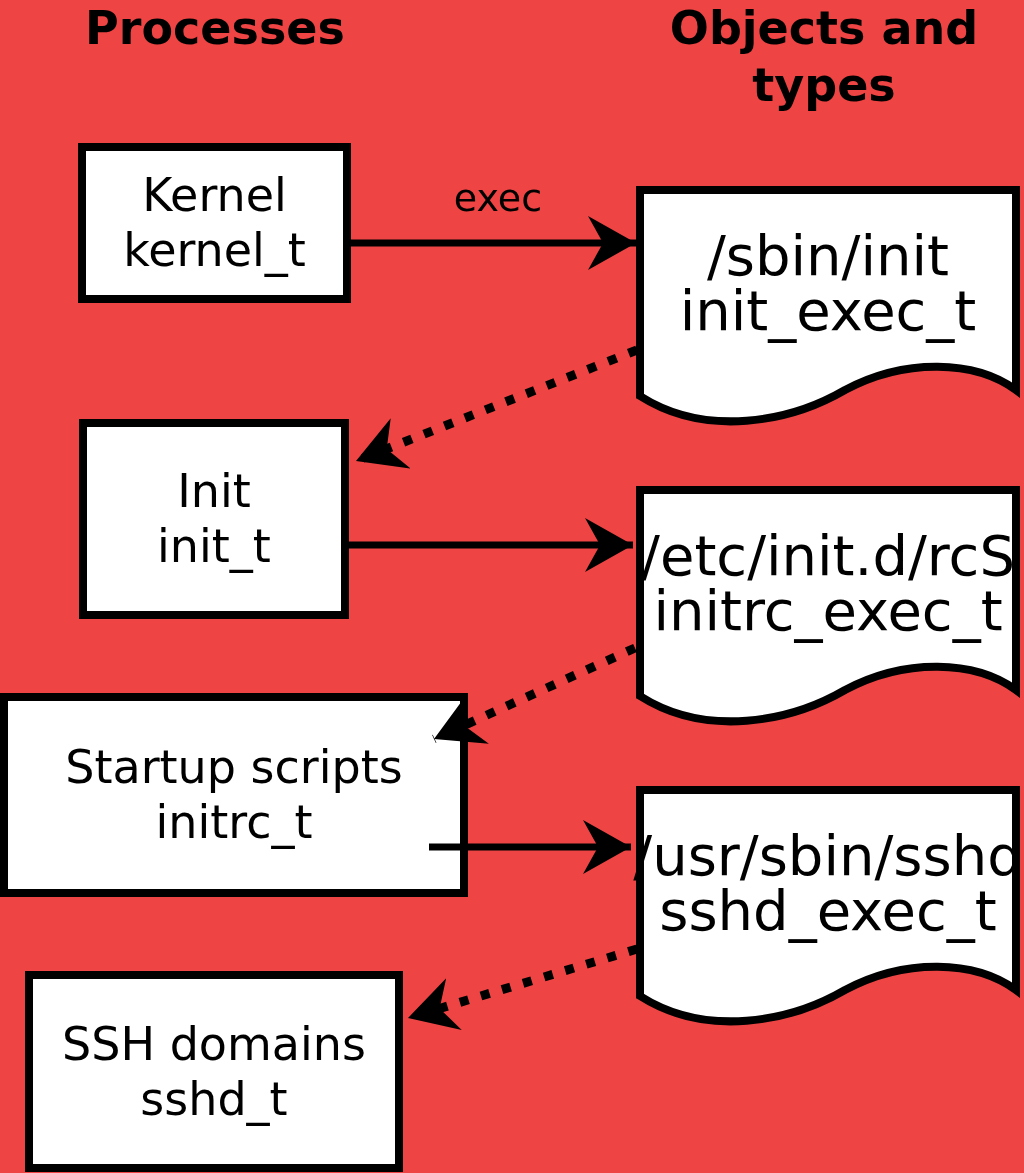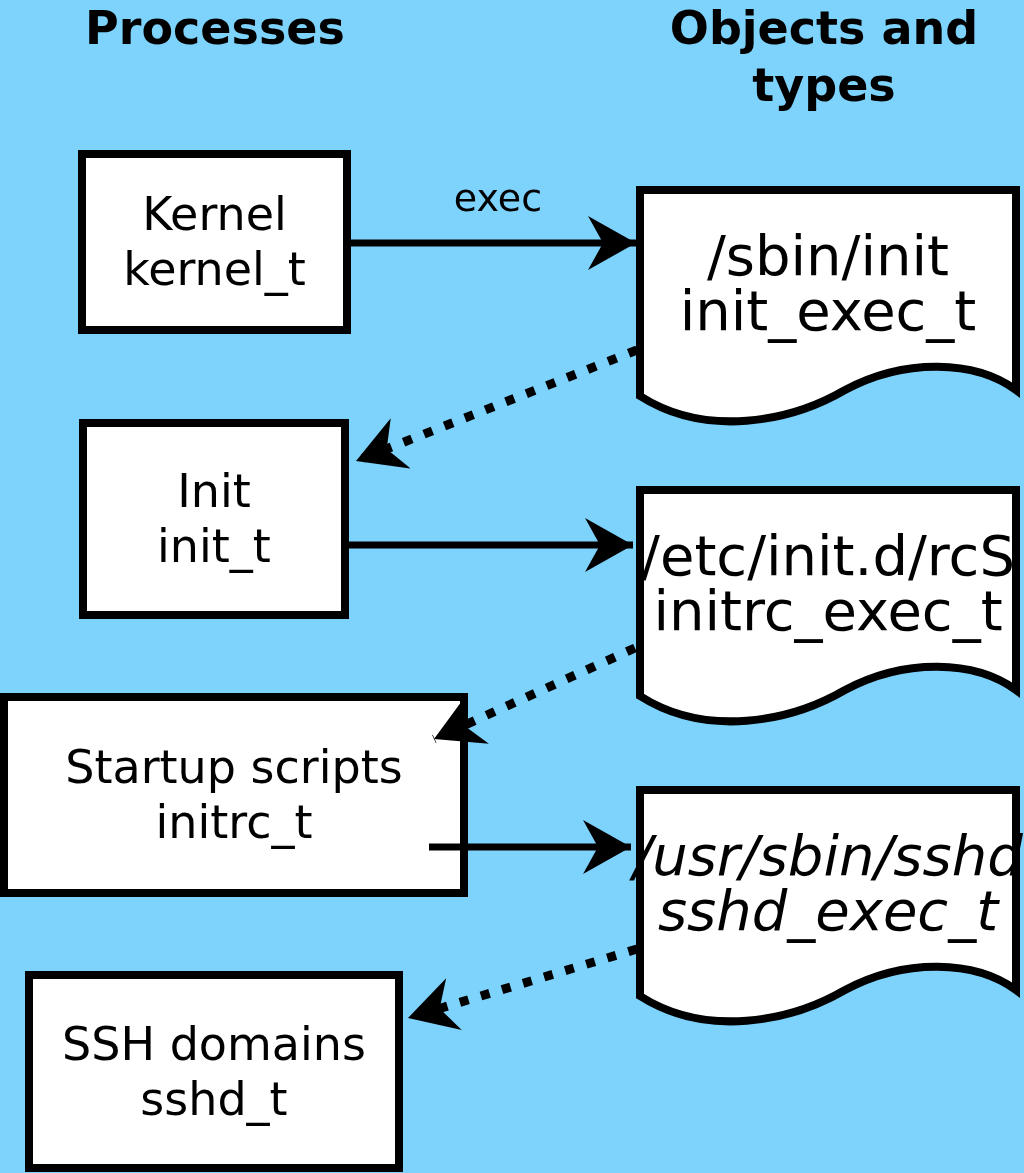--- a/index.html
+++ b/index.html
@@ -1,20 +1,20 @@
 <!DOCTYPE html>
 <html><head>
 <meta charset="utf-8">
 <style>
   html, body { margin: 0; padding: 0; background: #ffffff; }
   #canvas {
     position: relative;
     width: 1024px;
     height: 1173px;
-    background: #7dd3fc;
+    background: #ef4444;
     font-family: "DejaVu Sans", sans-serif;
     color: #000000;
     overflow: hidden;
   }
   .col-header {
     position: absolute;
     top: 0;
     text-align: center;
     font-weight: bold;
     font-size: 46px;
@@ -32,21 +32,21 @@
     background: #ffffff;
     display: flex;
     flex-direction: column;
     align-items: center;
     justify-content: center;
     font-size: 46px;
     line-height: 55px;
     text-align: center;
     z-index: 1;
   }
-  #box-kernel  { left: 78px;  top: 143px; width: 273px; height: 184px; margin-top: 7px; }
+  #box-kernel  { left: 78px;  top: 143px; width: 273px; height: 160px; }
   #box-init    { left: 79px;  top: 419px; width: 270px; height: 200px; }
   #box-initrc  { left: 0px;   top: 693px; width: 468px; height: 204px; }
   #box-sshd    { left: 25px;  top: 971px; width: 378px; height: 201px; }
 
   .doc-text {
     position: absolute;
     left: 640px;
     width: 376px;
     height: 200px;
     display: flex;
@@ -55,21 +55,21 @@
     justify-content: center;
     padding-bottom: 14px;
     box-sizing: border-box;
     font-size: 56px;
     line-height: 55px;
     text-align: center;
     z-index: 3;
   }
   #doc-text-1 { top: 190px; }
   #doc-text-2 { top: 490px; }
-  #doc-text-3 { top: 790px; font-style: italic; }
+  #doc-text-3 { top: 790px; }
   .doc-text span, .process-box span { display: block; }
 
   #edge-label-exec {
     position: absolute;
     left: 428px;
     top: 176px;
     width: 140px;
     text-align: center;
     font-size: 38px;
     line-height: 44px;

